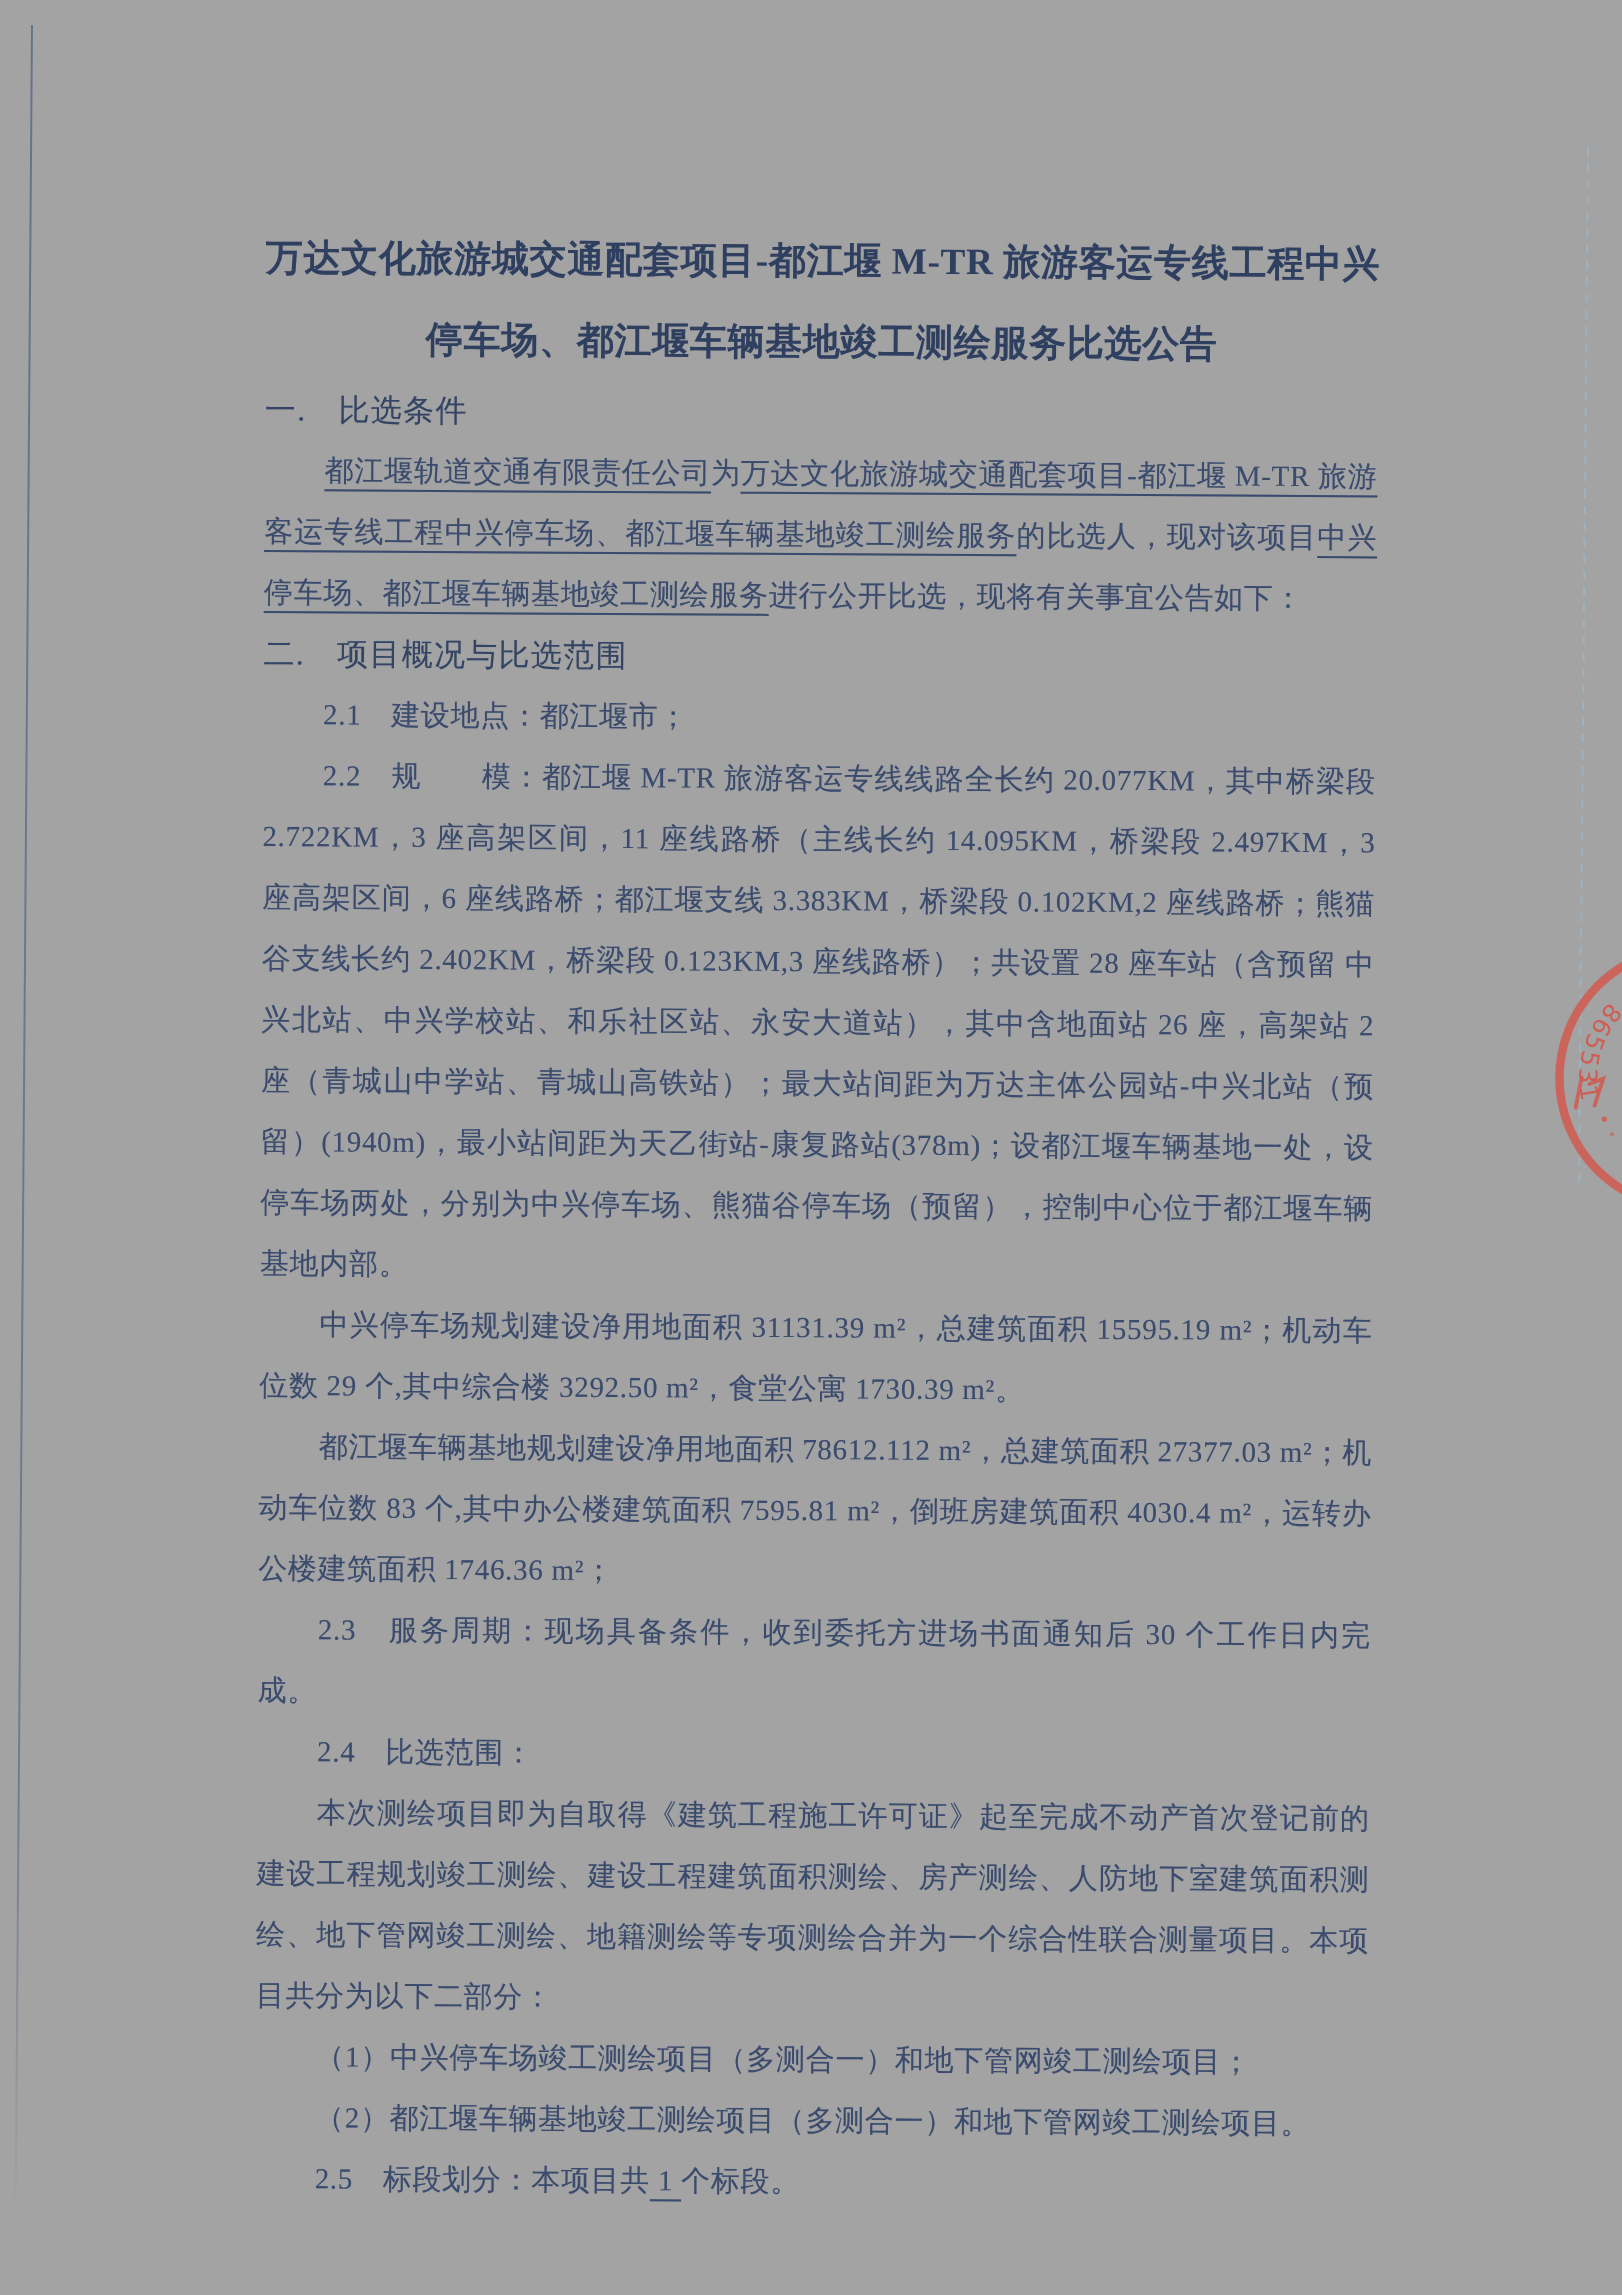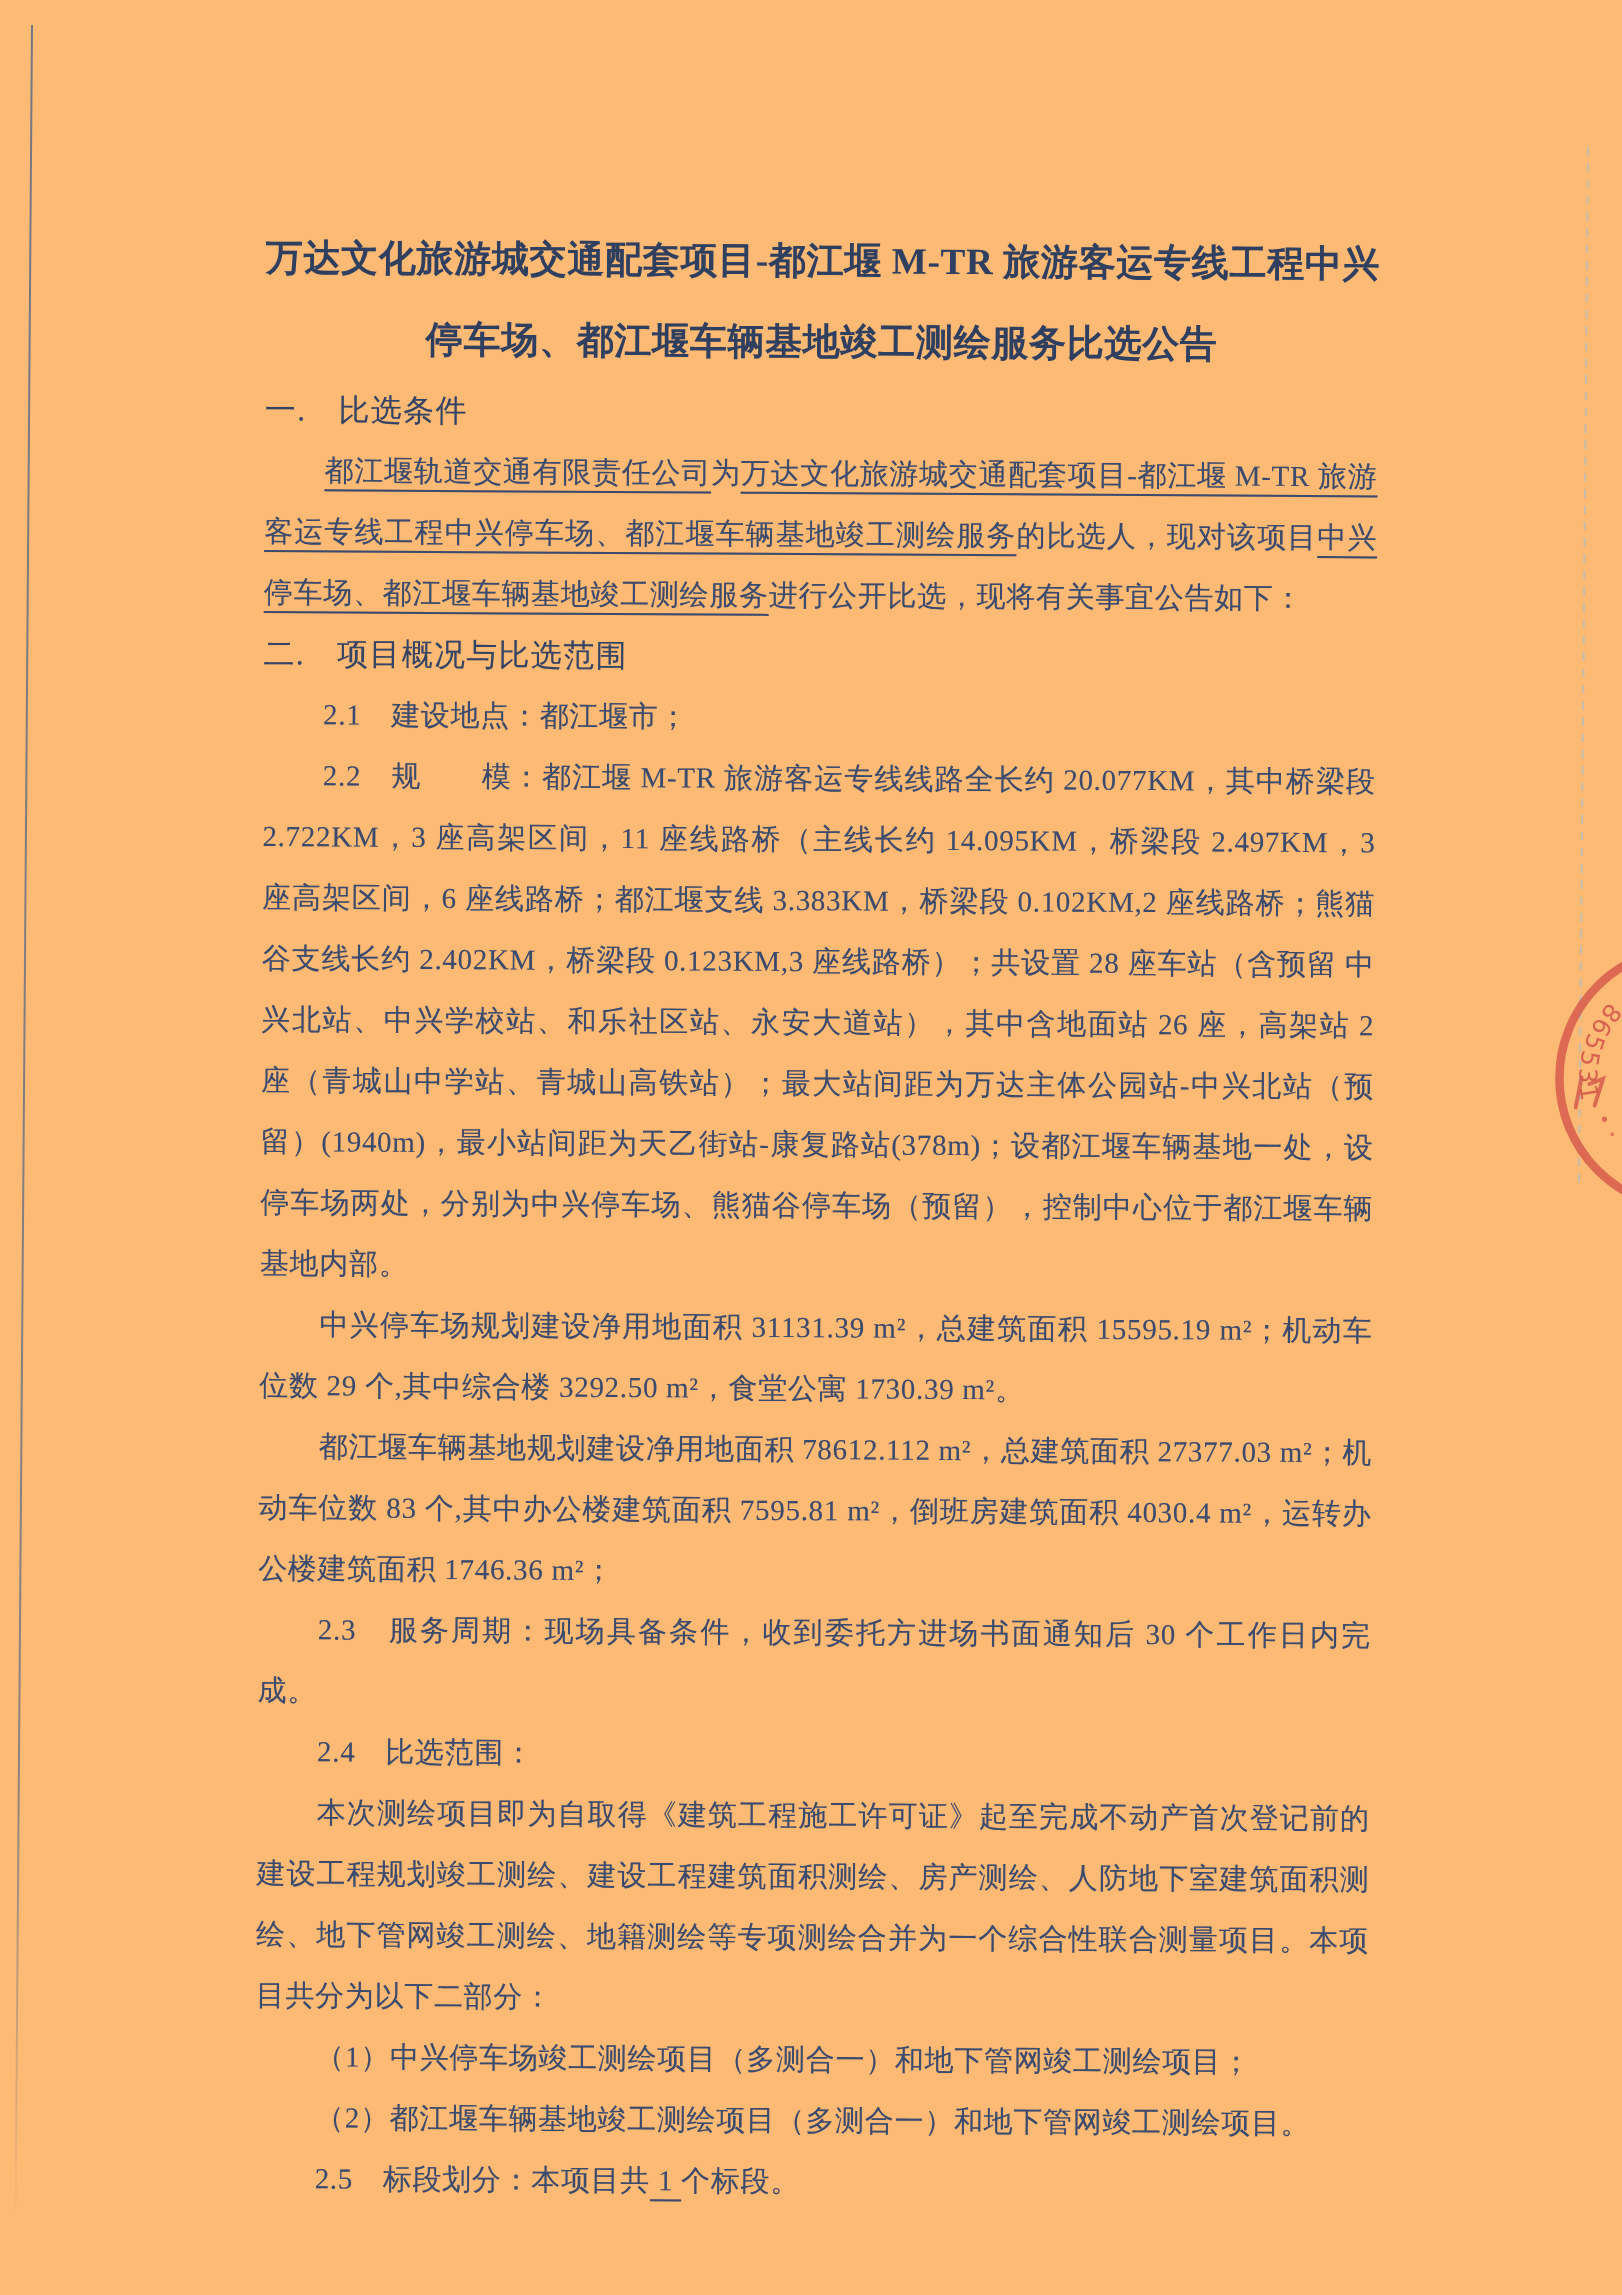--- a/index.html
+++ b/index.html
@@ -6,21 +6,21 @@
   body {
     width: 1623px; height: 2295px;
     background: #ffffff;
     overflow: hidden;
     position: relative;
     font-family: "Liberation Serif", "DejaVu Serif", serif;
     color: #3a4b6e;
   }
   .page {
     position: absolute; inset: 0;
-    background: #fdba74;
+    background: #a3a3a3;
     overflow: hidden;
   }
   
   .scan-line-left {
     position: absolute;
     left: 31px; top: 25px;
     width: 2px; height: 2201px;
     background: linear-gradient(to bottom,
       rgba(90,107,134,0.85) 0%,
       rgba(90,107,134,0.7) 80%,

